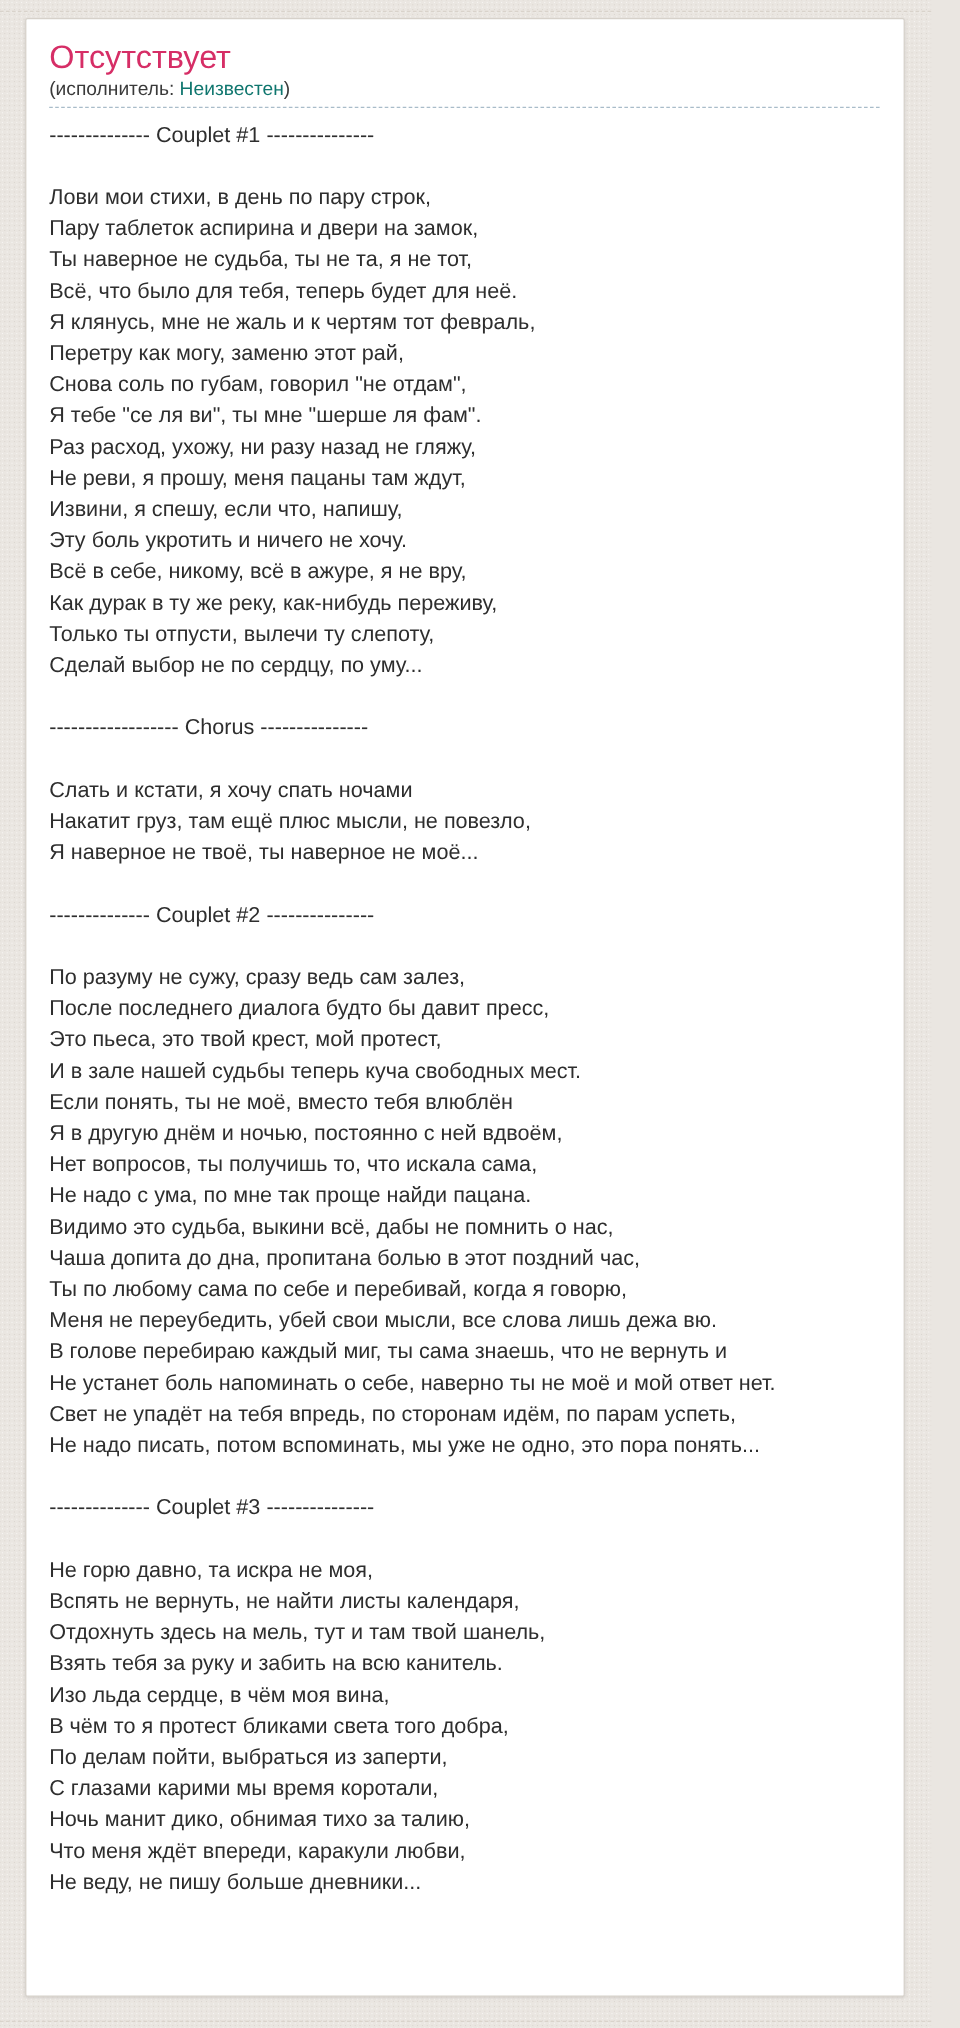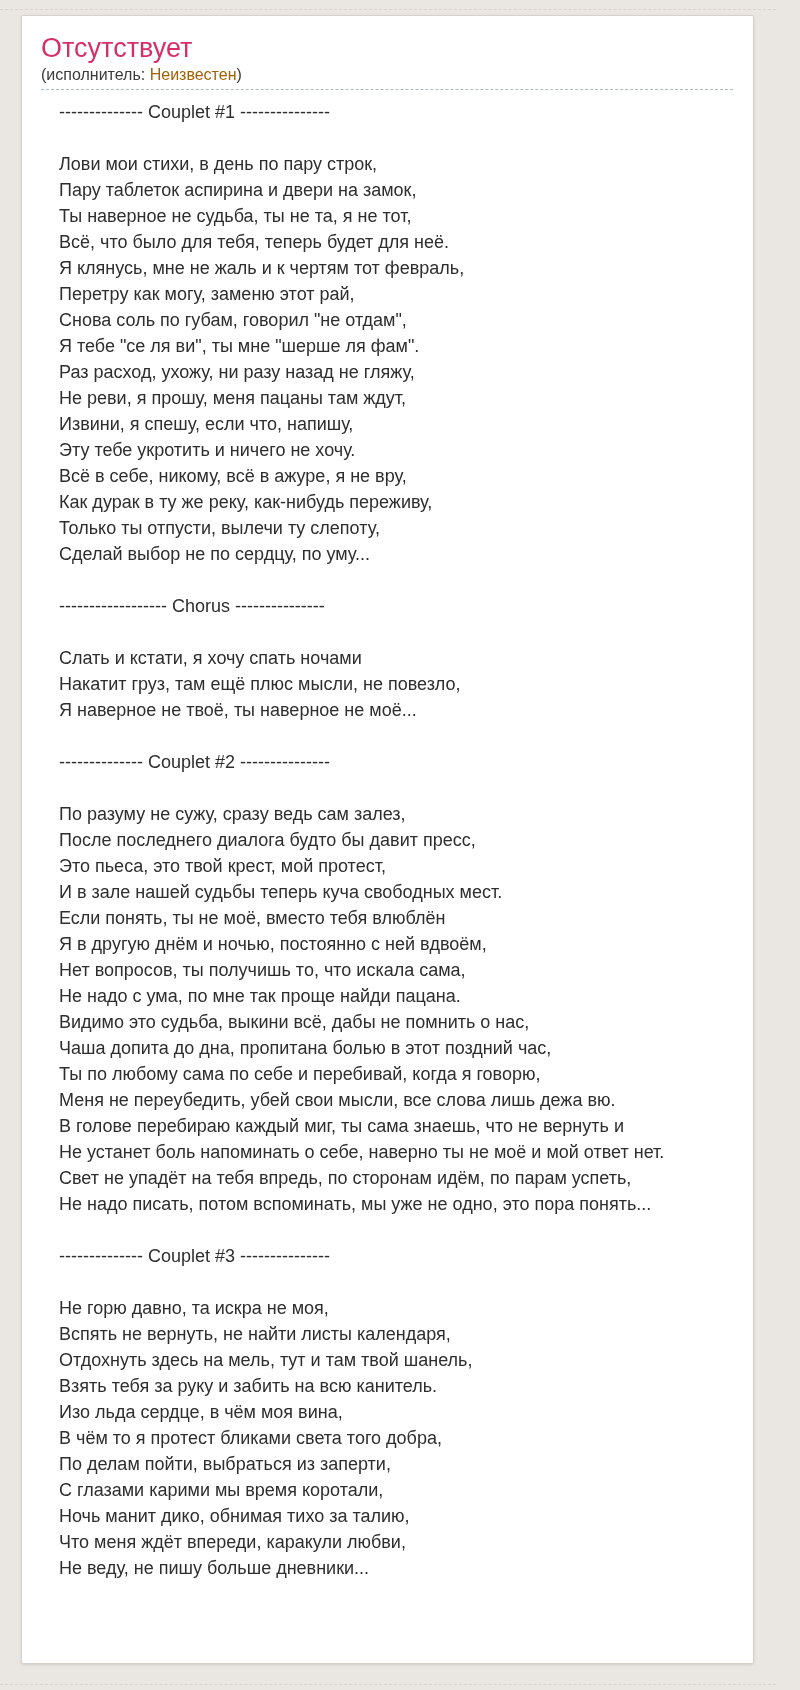--- a/index.html
+++ b/index.html
@@ -46,36 +46,36 @@
     line-height: 32px;
     color: #d62e66;
   }
   .artist-line {
     margin-top: 1px;
     font-size: 16px;
     line-height: 20px;
     color: #3a3a3a;
   }
   .artist-line a {
-    color: #a16207;
+    color: #0f766e;
     text-decoration: none;
     cursor: pointer;
   }
   .dotted-separator {
     margin-top: 4px;
     border-bottom: 1px dashed #a9bcc9;
     height: 0;
   }
   .lyrics {
     margin-top: 9px;
     font-size: 18px;
     line-height: 26px;
     color: #2e2e2e;
   }
-  .lyr-line { white-space: pre-wrap; margin-left: 18px; }
+  .lyr-line { white-space: pre-wrap; }
 </style>
 </head>
 <body>
 
 <div class="page">
   <div class="card">
     <h1 class="song-title">Отсутствует</h1>
     <div class="artist-line">
       <span>(исполнитель: </span><a>Неизвестен</a><span>)</span>
     </div>
@@ -87,21 +87,21 @@
         <div class="lyr-line">Пару таблеток аспирина и двери на замок,</div>
         <div class="lyr-line">Ты наверное не судьба, ты не та, я не тот,</div>
         <div class="lyr-line">Всё, что было для тебя, теперь будет для неё.</div>
         <div class="lyr-line">Я клянусь, мне не жаль и к чертям тот февраль,</div>
         <div class="lyr-line">Перетру как могу, заменю этот рай,</div>
         <div class="lyr-line">Снова соль по губам, говорил "не отдам",</div>
         <div class="lyr-line">Я тебе "се ля ви", ты мне "шерше ля фам".</div>
         <div class="lyr-line">Раз расход, ухожу, ни разу назад не гляжу,</div>
         <div class="lyr-line">Не реви, я прошу, меня пацаны там ждут,</div>
         <div class="lyr-line">Извини, я спешу, если что, напишу,</div>
-        <div class="lyr-line">Эту тебе укротить и ничего не хочу.</div>
+        <div class="lyr-line">Эту боль укротить и ничего не хочу.</div>
         <div class="lyr-line">Всё в себе, никому, всё в ажуре, я не вру,</div>
         <div class="lyr-line">Как дурак в ту же реку, как-нибудь переживу,</div>
         <div class="lyr-line">Только ты отпусти, вылечи ту слепоту,</div>
         <div class="lyr-line">Сделай выбор не по сердцу, по уму...</div>
         <div class="lyr-line">&nbsp;</div>
         <div class="lyr-line">------------------ Chorus ---------------</div>
         <div class="lyr-line">&nbsp;</div>
         <div class="lyr-line">Слать и кстати, я хочу спать ночами</div>
         <div class="lyr-line">Накатит груз, там ещё плюс мысли, не повезло,</div>
         <div class="lyr-line">Я наверное не твоё, ты наверное не моё...</div>

